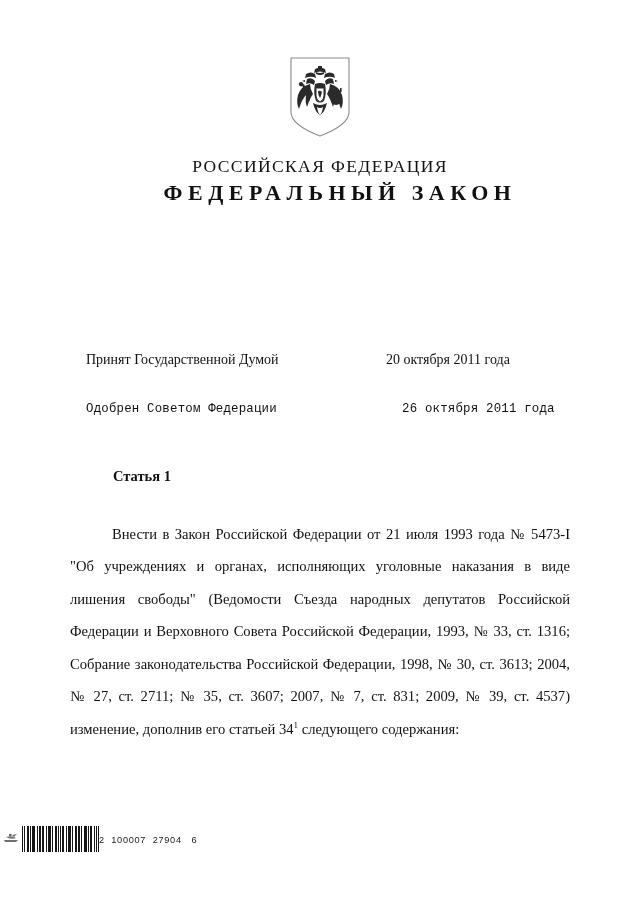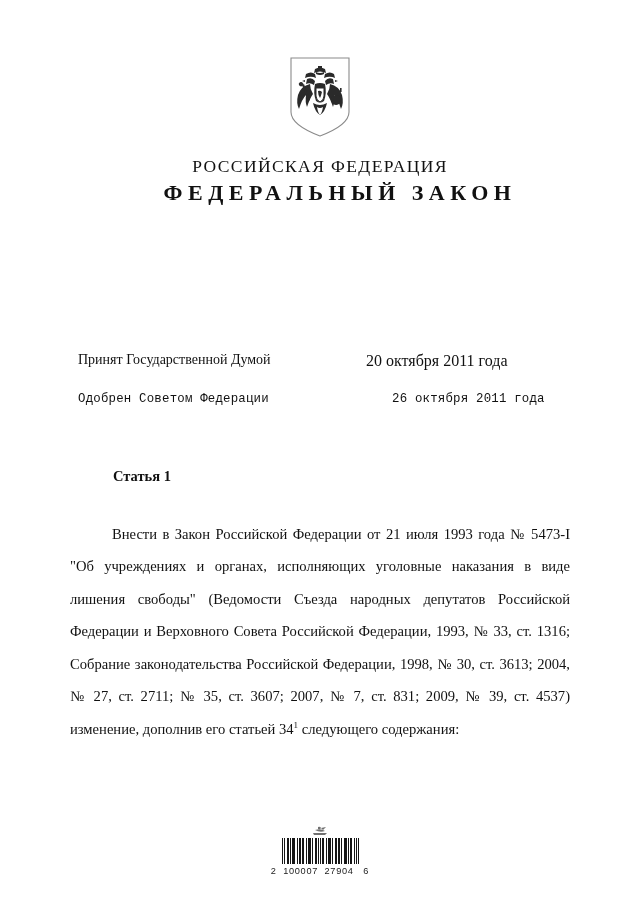--- a/index.html
+++ b/index.html
@@ -82,40 +82,40 @@
     top: 352px;
     left: 78px;
     width: 475px;
   }
   .adopt-row {
     position: relative;
     height: 29px;
   }
   .adopt-row .label {
     position: absolute;
-    left: 0;
+    left: 8px;
     top: 0;
     font-size: 14px;
     white-space: nowrap;
   }
   .adopt-row .date {
     position: absolute;
-    left: 288px;
+    left: 308px;
     top: 0;
-    font-size: 16px;
+    font-size: 14px;
     white-space: nowrap;
   }
   .adopt-row.mono .label,
   .adopt-row.mono .date {
     font-family: "Liberation Mono", "DejaVu Sans Mono", monospace;
     font-size: 12.4px;
     letter-spacing: 0.2px;
   }
-  .adopt-row.mono { margin-top: 11px; }
-  .adopt-row.mono .date { left: 314px; }
+  .adopt-row.mono { margin-top: 21px; }
+  .adopt-row.mono .date { left: 324px; }
 
   
   .article-heading {
     position: absolute;
     top: 468px;
     left: 113px;
     font-size: 14.5px;
     font-weight: bold;
     white-space: nowrap;
     text-align: center;
@@ -139,21 +139,21 @@
     line-height: 0;
   }
 
   
   .barcode-block {
     position: absolute;
     top: 826px;
     left: 0;
     width: 640px;
     display: flex;
-    flex-direction: column;
+    flex-direction: row;
     align-items: center;
   }
   .barcode-mark {
     width: 22px;
     height: 11px;
     margin-bottom: 1px;
     opacity: 0.72;
   }
   .barcode-bars {
     display: flex;

